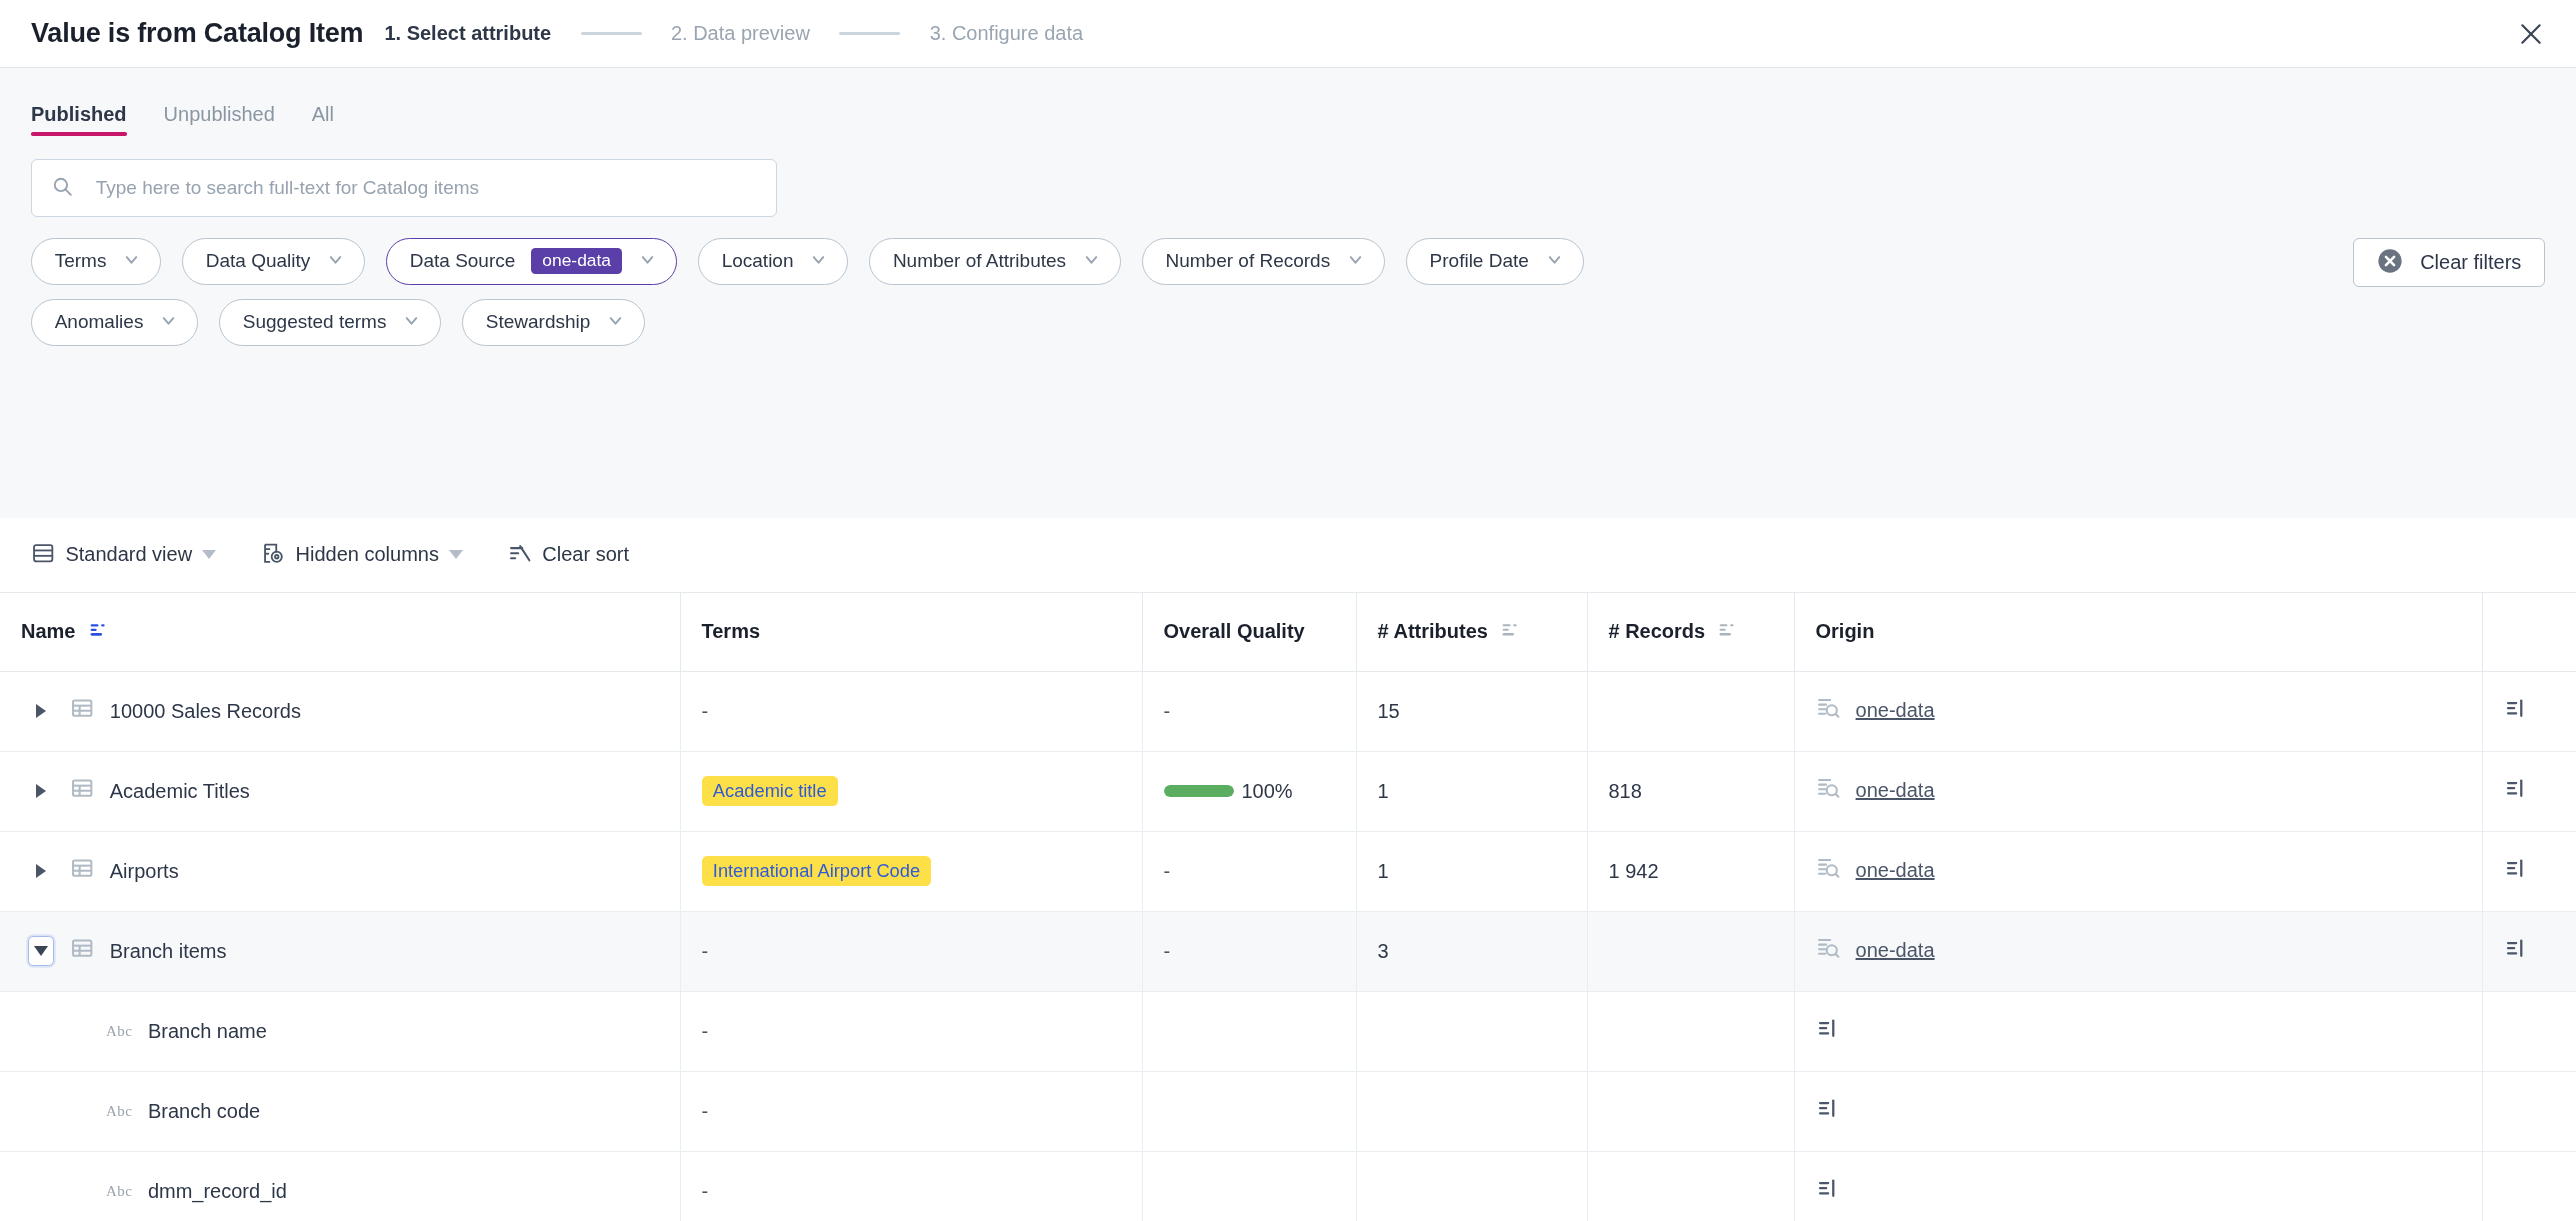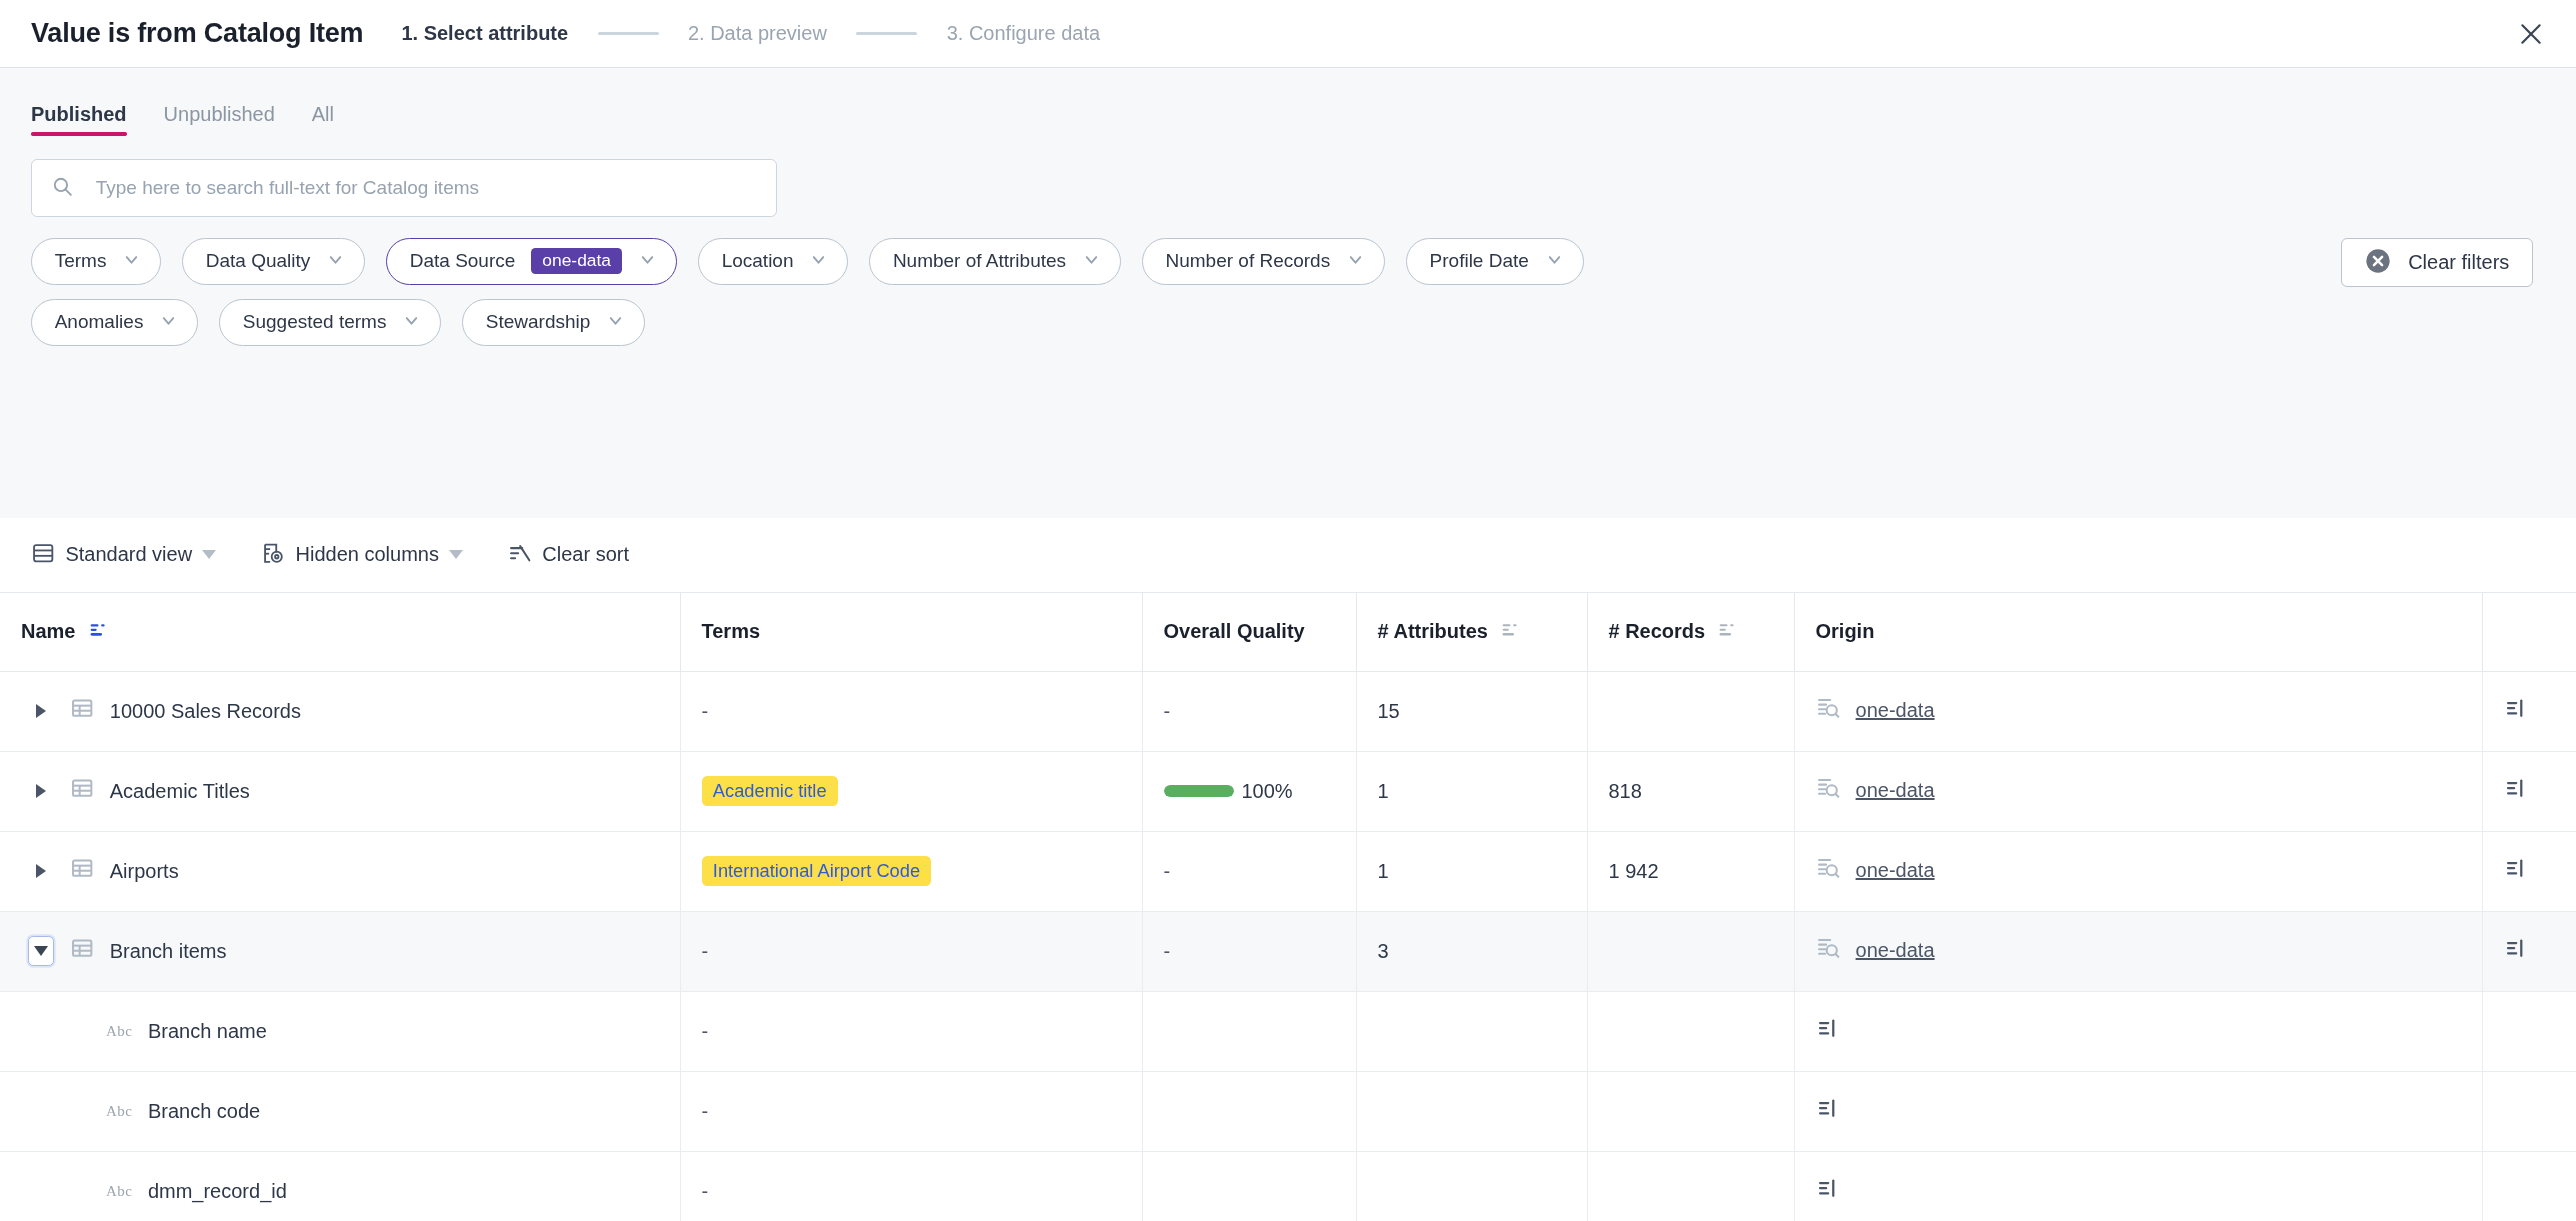--- a/index.html
+++ b/index.html
@@ -24,21 +24,21 @@
   .modal-title {
     font-size: 27px;
     font-weight: 700;
     color: #1a202c;
     letter-spacing: -0.2px;
     white-space: nowrap;
   }
   .stepper {
     display: flex;
     align-items: center;
-    margin-left: 38px;
+    margin-left: 21px;
     gap: 12px;
   }
   .step {
     font-size: 20px;
     white-space: nowrap;
   }
   .step.active { color: #2d3748; font-weight: 700; }
   .step.inactive { color: #9aa5b1; font-weight: 400; }
   .step-line {
     width: 61px; height: 3.5px;
@@ -139,21 +139,21 @@
     color: #ffffff;
     font-size: 17.4px;
     border-radius: 4.4px;
     padding: 4.4px 11.3px;
     line-height: 1;
   }
   .caret { display: inline-block; }
 
   .clear-filters {
     position: absolute;
-    right: 12px; top: 0;
+    right: 0; top: 0;
     height: 49px;
     background: #ffffff;
     border: 0.9px solid #b9c4cf;
     border-radius: 6.1px;
     display: inline-flex;
     align-items: center;
     gap: 15.7px;
     padding: 0 22.7px;
     cursor: pointer;
     white-space: nowrap;

